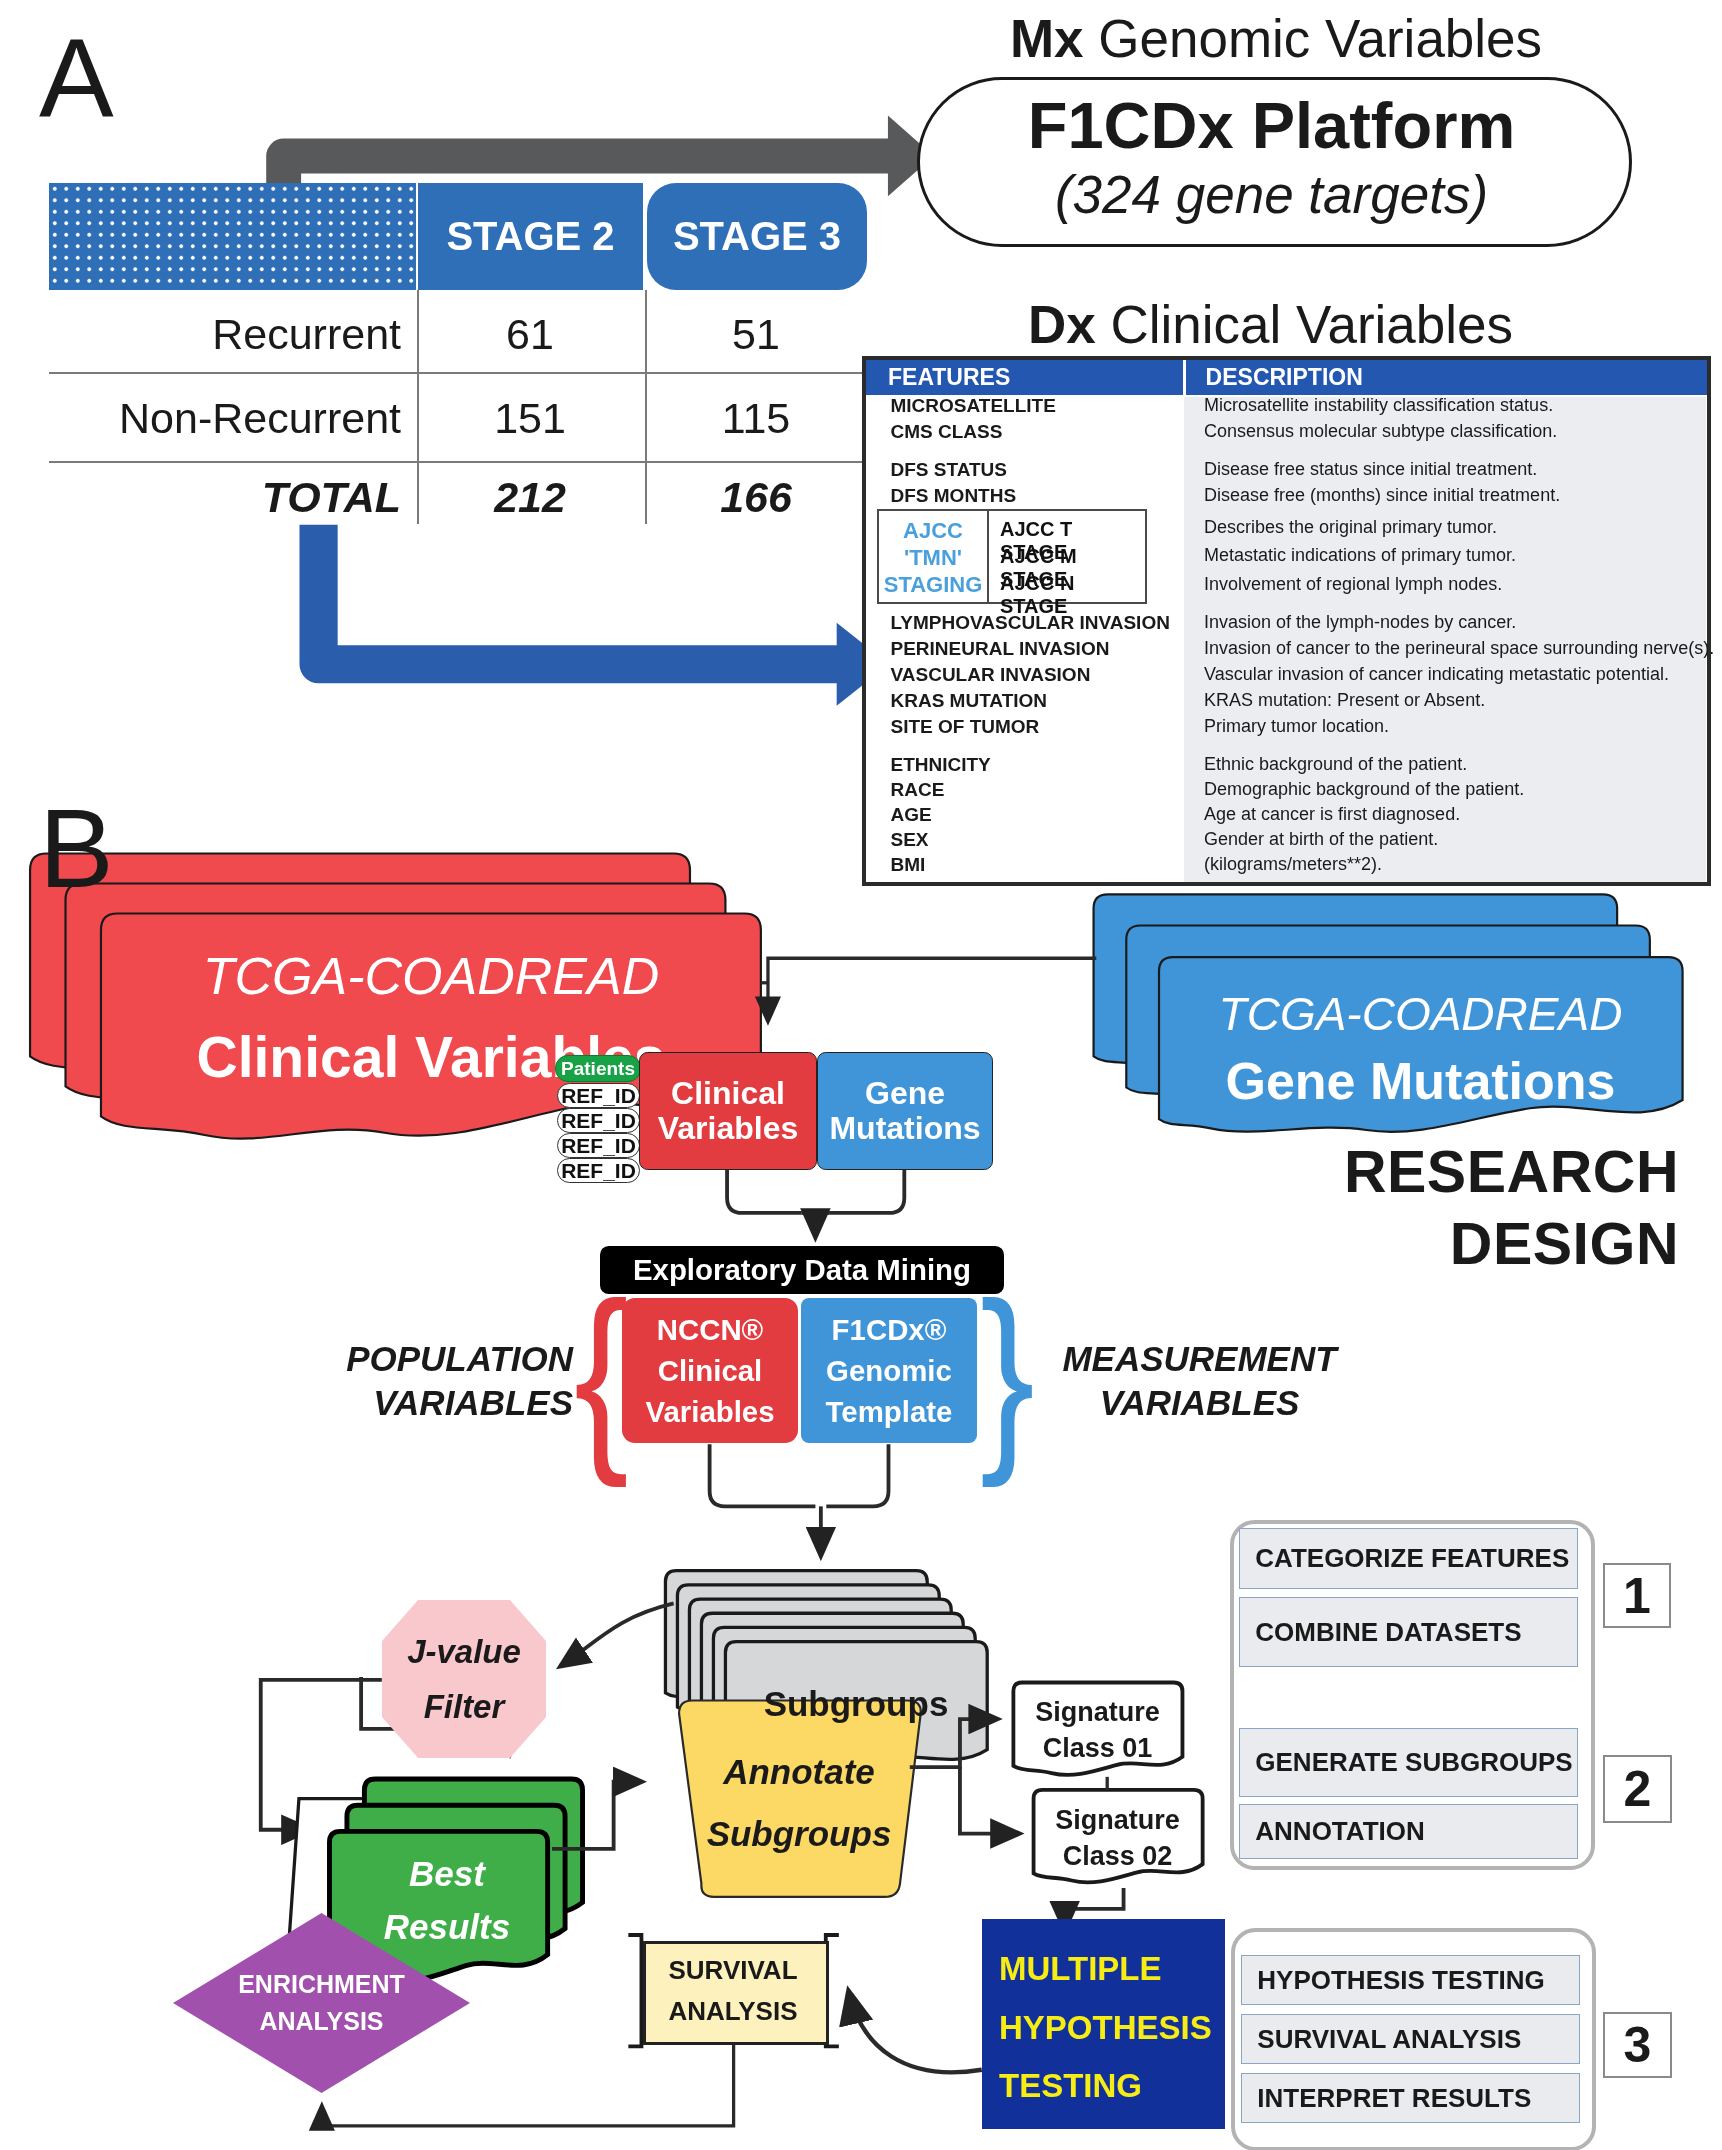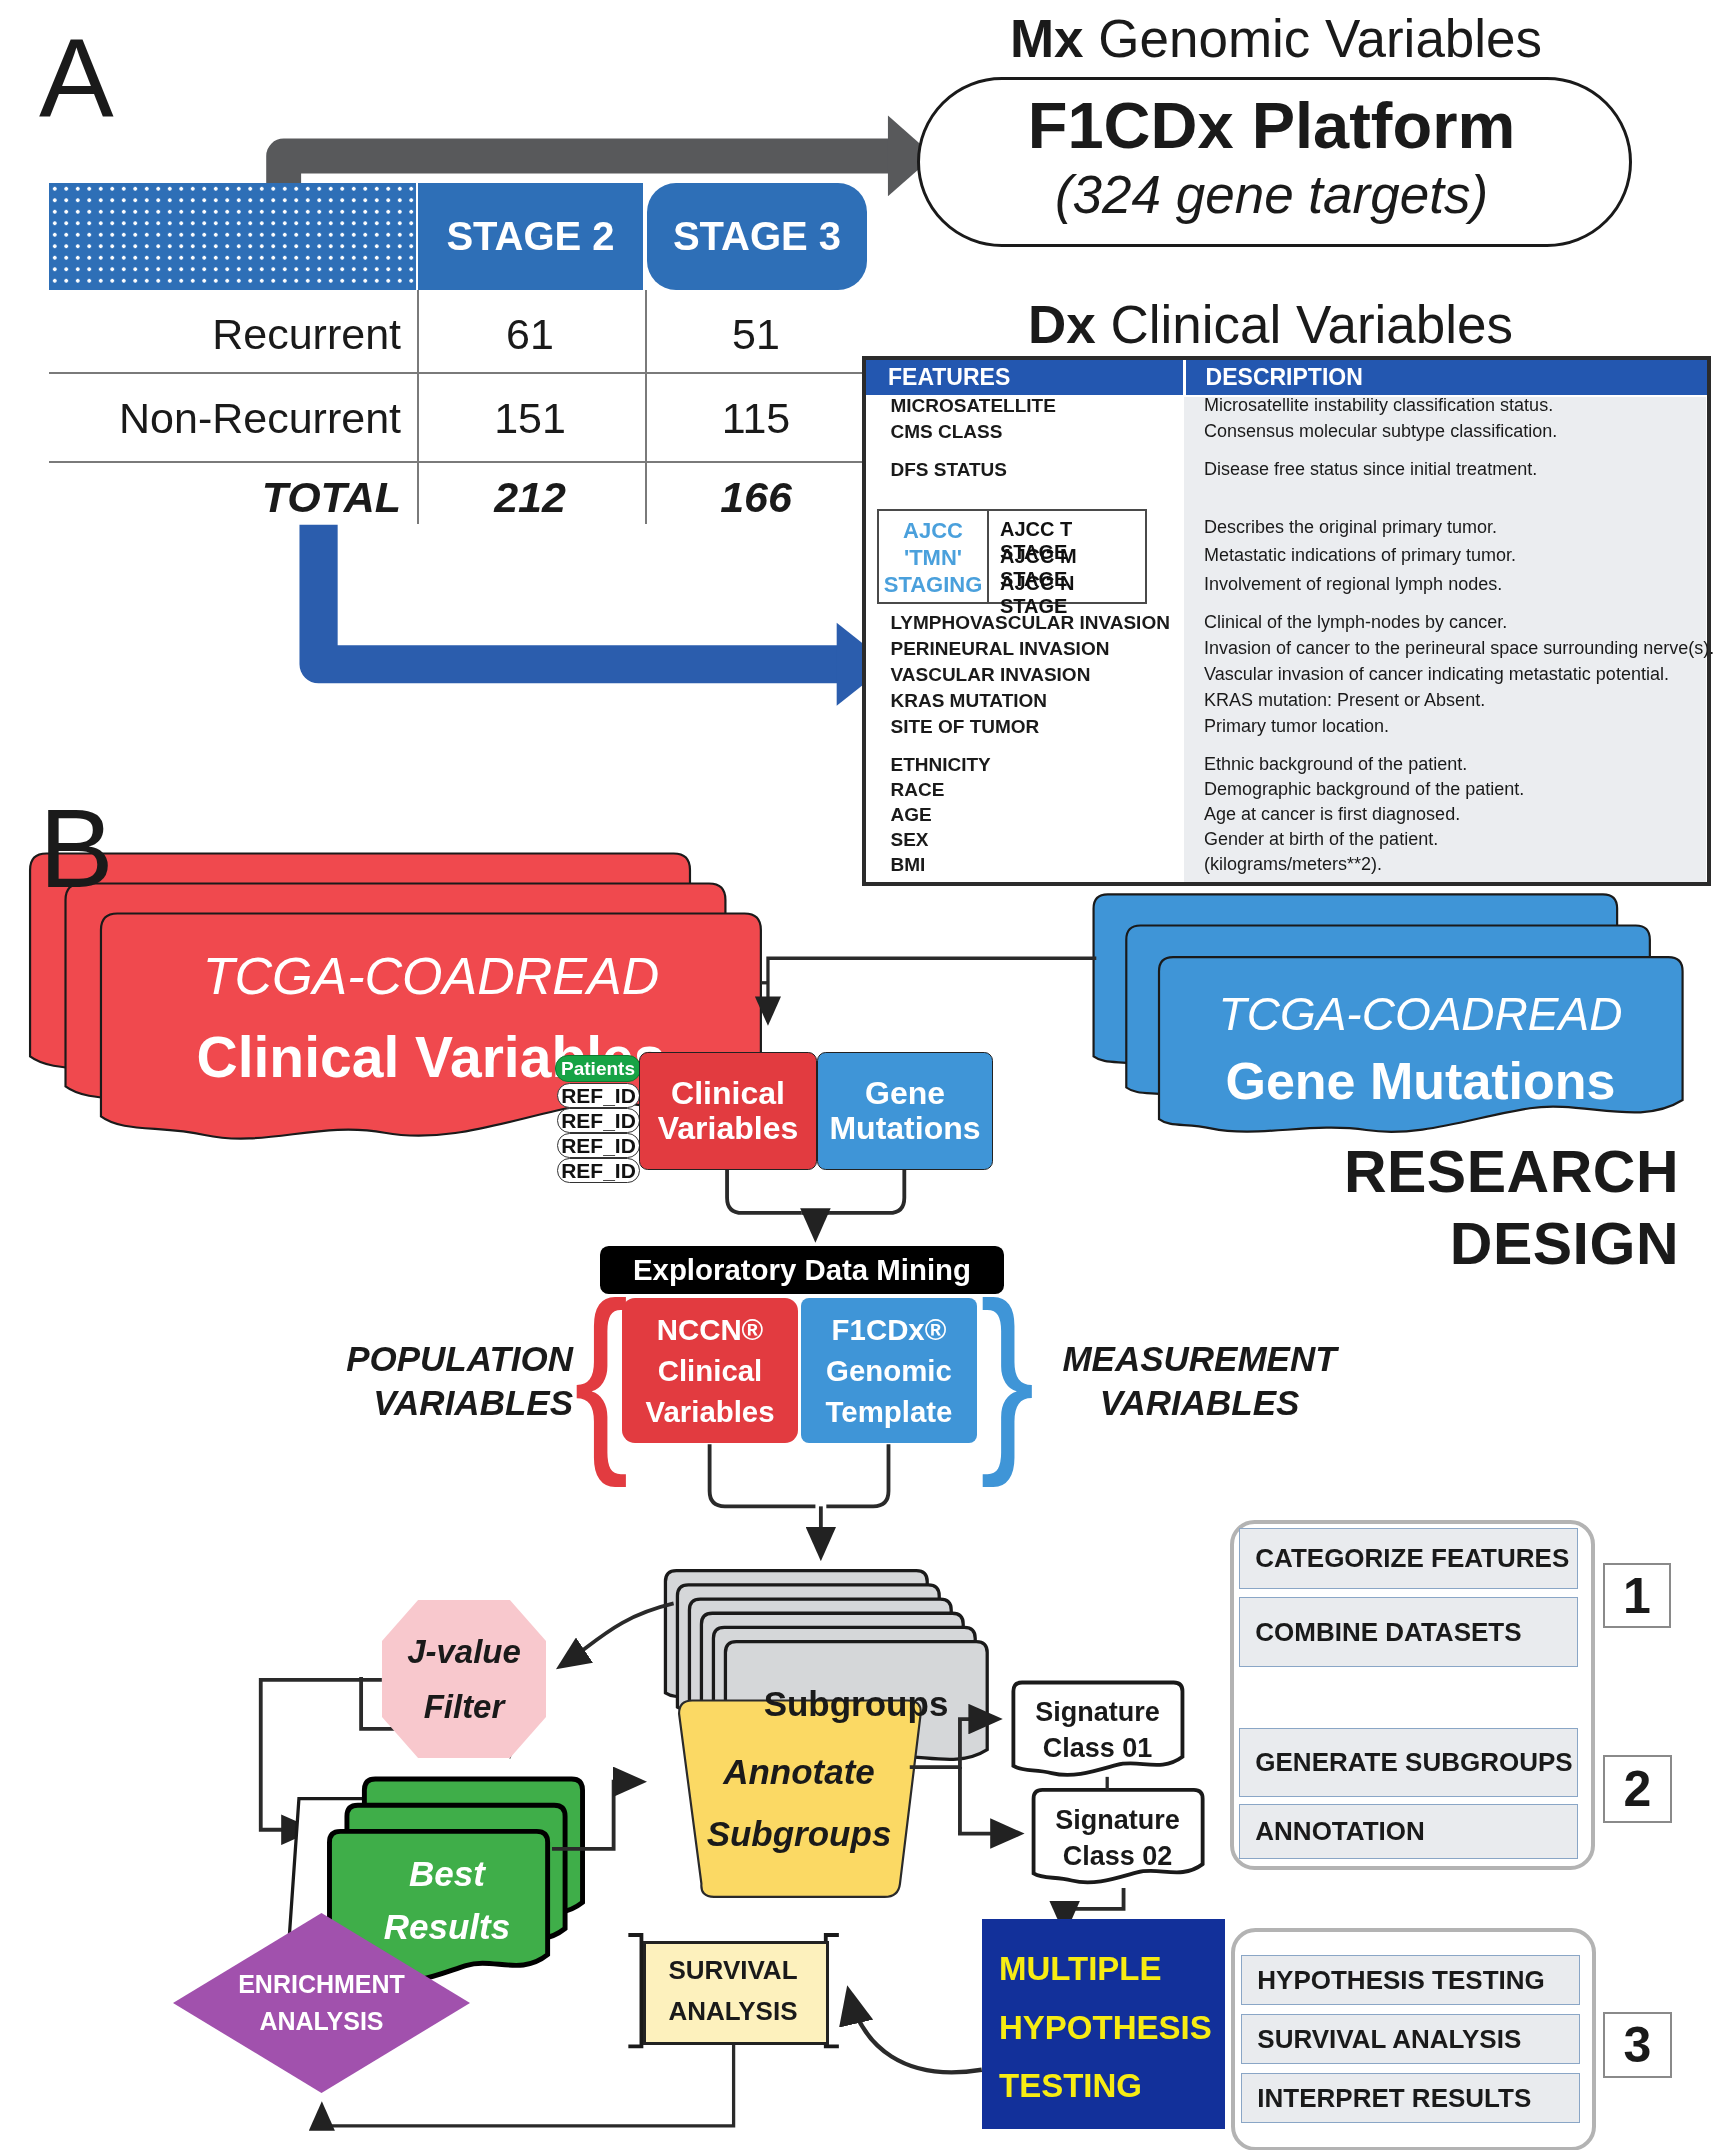--- a/index.html
+++ b/index.html
@@ -223,20 +223,24 @@
         <div class="fdesc">Microsatellite instability classification status.</div>
       </div>
     <div class="frow" style="top:59px;">
         <div class="fname">CMS CLASS</div>
         <div class="fdesc">Consensus molecular subtype classification.</div>
       </div>
     <div class="frow" style="top:97px;">
         <div class="fname">DFS STATUS</div>
         <div class="fdesc">Disease free status since initial treatment.</div>
       </div>
+    <div class="frow" style="top:123px;">
+        <div class="fname">DFS MONTHS</div>
+        <div class="fdesc">Disease free (months) since initial treatment.</div>
+      </div>
 
     <div class="abs ajcc-box" style="left:11px;top:149px;width:266px;height:91px;text-decoration:underline;">
       <div class="abs vline" style="left:108px;top:0;height:91px;background:#4a4a4a;width:2.2px;"></div>
       <div class="abs ajcc-blue" style="left:0;top:6.5px;width:108px;">AJCC</div>
       <div class="abs ajcc-blue" style="left:0;top:34px;width:108px;">'TMN'</div>
       <div class="abs ajcc-blue" style="left:0;top:61px;width:108px;">STAGING</div>
       <div class="abs ajcc-stage" style="left:121px;top:6.5px;">AJCC T STAGE</div>
       <div class="abs ajcc-stage" style="left:121px;top:34px;">AJCC M STAGE</div>
       <div class="abs ajcc-stage" style="left:121px;top:61px;">AJCC N STAGE</div>
     </div>
@@ -245,21 +249,21 @@
       </div>
     <div class="frow" style="top:183px;text-align:right;">
         <div class="fdesc">Metastatic indications of primary tumor.</div>
       </div>
     <div class="frow" style="top:212px;">
         <div class="fdesc">Involvement of regional lymph nodes.</div>
       </div>
 
     <div class="frow" style="top:250px;">
         <div class="fname">LYMPHOVASCULAR INVASION</div>
-        <div class="fdesc">Clinical of the lymph-nodes by cancer.</div>
+        <div class="fdesc">Invasion of the lymph-nodes by cancer.</div>
       </div>
     <div class="frow" style="top:276px;">
         <div class="fname">PERINEURAL INVASION</div>
         <div class="fdesc">Invasion of cancer to the perineural space surrounding nerve(s).</div>
       </div>
     <div class="frow" style="top:302px;">
         <div class="fname">VASCULAR INVASION</div>
         <div class="fdesc">Vascular invasion of cancer indicating metastatic potential.</div>
       </div>
     <div class="frow" style="top:328px;">

